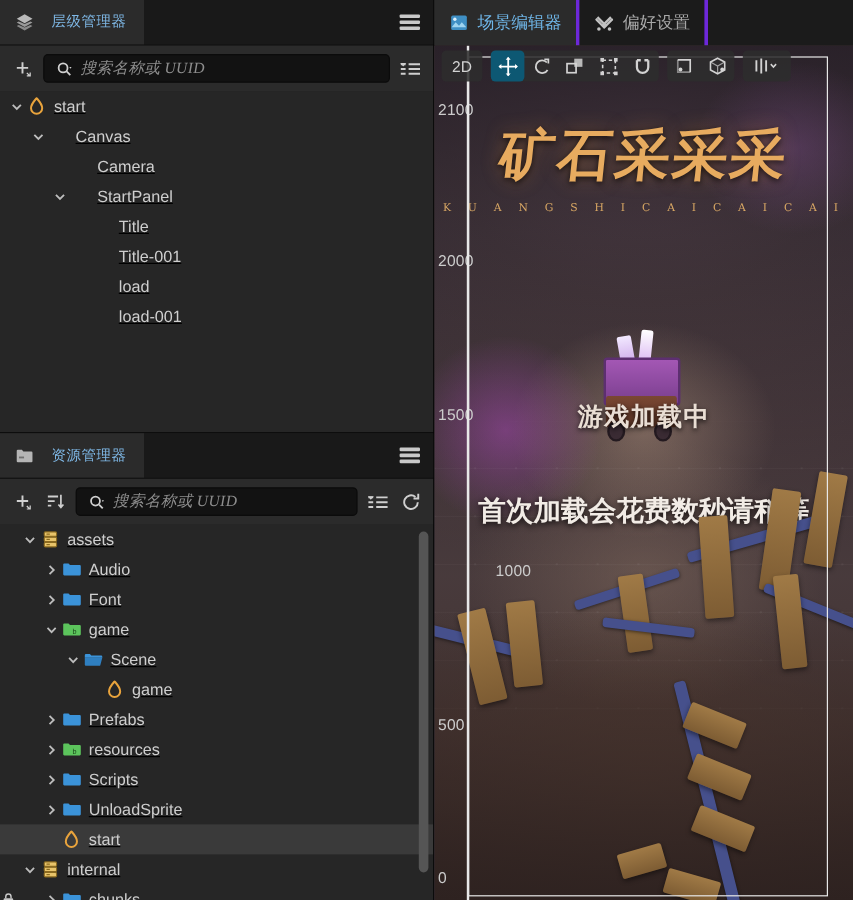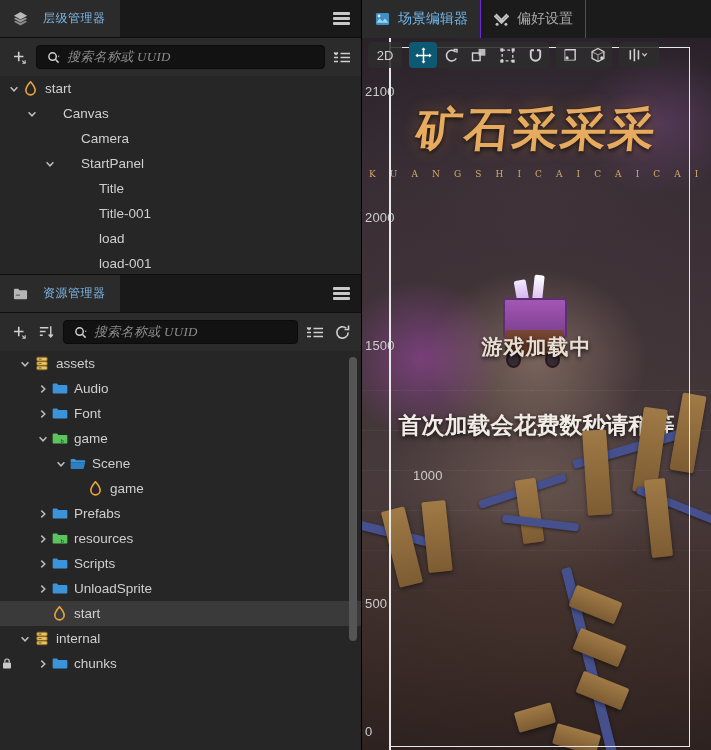--- a/index.html
+++ b/index.html
@@ -26,42 +26,42 @@
   .toolrow{ height:38px; display:flex; align-items:center; gap:7px; padding:0 9px; flex:none;
             background:#2b2b2b; }
   .tbtn{ width:20px; height:20px; display:flex; align-items:center; justify-content:center;
          color:#cfcfcf; flex:none; }
   .search{ flex:1; height:24px; background:#121212; border:1px solid #0b0b0b; border-radius:4px;
            display:flex; align-items:center; gap:7px; padding:0 9px; }
   .search .ph{ color:#8d8d8d; font-style:italic; font-size:13px; letter-spacing:.3px;
                font-family:"Liberation Serif","DejaVu Serif",serif; }
 
   
-  .tree{ flex:1; overflow:hidden; background:#262626; position:relative; }
+  .tree{ flex:1; overflow:hidden; background:#262626; position:relative;text-decoration:underline; }
   .row{ height:25px; display:flex; align-items:center; font-size:13.5px; color:#cfcfcf;
         white-space:nowrap; padding-right:6px; }
   .row.sel{ background:#3a3a3a; }
   .arrow{ width:16px; height:16px; flex:none; display:flex; align-items:center; justify-content:center;
           color:#b9b9b9; font-size:10px; }
   .ico{ width:17px; height:17px; flex:none; margin-right:6px; display:flex;
         align-items:center; justify-content:center; }
   .lbl{ line-height:1; }
   .lockico{ width:13px; flex:none; display:flex; align-items:center; justify-content:center; }
 
   
-  #assets{ flex:none; height:476px; display:flex; flex-direction:column; border-top:1px solid #0d0d0d; }
+  #assets{ flex:none; height:390px; display:flex; flex-direction:column; border-top:1px solid #0d0d0d; }
   #assets .tree{ background:#262626; }
   .vscroll{ position:absolute; right:4px; top:6px; width:8px; height:284px;
             background:#555; border-radius:4px; }
 
   
   #right{ width:349px; height:750px; position:relative; background:#1d1d1d; }
   .tabbar{ height:38px; background:#1b1b1b; display:flex; align-items:stretch; }
   .etab{ display:flex; align-items:center; gap:7px; padding:0 12px; font-size:14px;
-         color:#a8a8a8; background:#1b1b1b; border-right:1px solid #6d28d9; }
+         color:#a8a8a8; background:#1b1b1b; border-right:3px solid #6d28d9; }
   .etab.active{ background:#2b2b2b; color:#6fb6e8; }
 
   .scenetool{ position:absolute; left:0; top:38px; width:349px; height:34px;
               display:flex; align-items:center; gap:7px; padding-left:6px; z-index:6; }
   .tgrp{ display:flex; align-items:center; background:#2d2d2ddd; border-radius:4px; height:26px; }
   .titem{ width:28px; height:26px; display:flex; align-items:center; justify-content:center;
           color:#d2d2d2; font-size:12px; border-radius:4px; }
   .titem.on{ background:#0d5873; color:#fff; }
 
   

